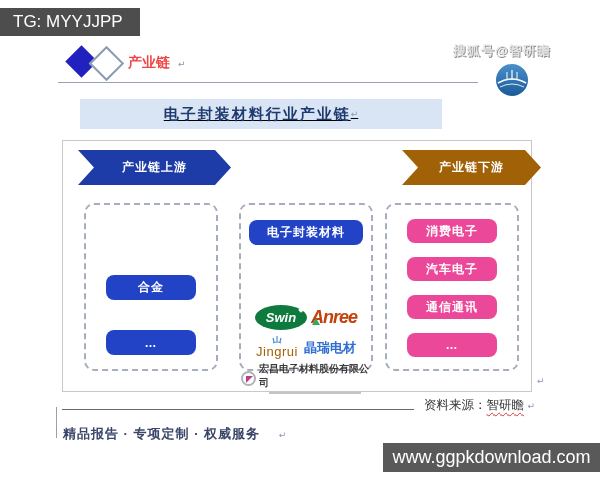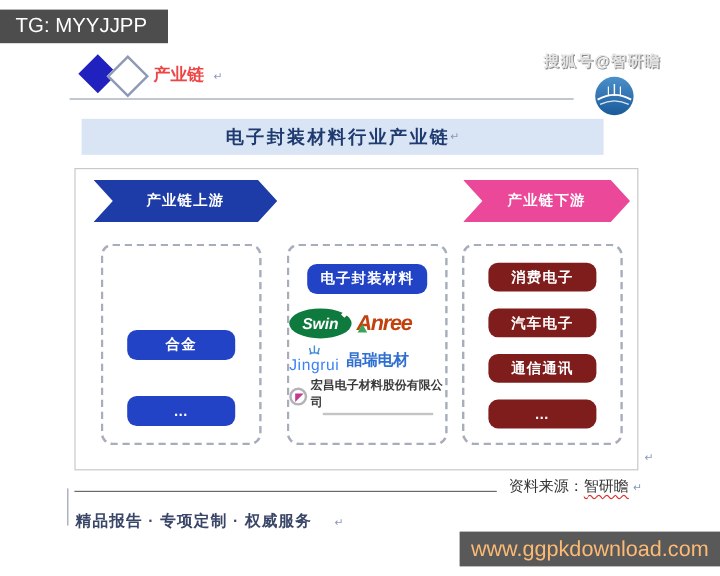--- a/index.html
+++ b/index.html
@@ -10,74 +10,74 @@
   .watermark{position:absolute;left:453px;top:42px;font-size:13px;font-weight:bold;
        color:#e4e4e4;text-shadow:1px 1px 0 #8d8d8d;letter-spacing:1px;}
   .brand{position:absolute;left:66px;top:44px;width:200px;height:38px;}
   .diamond-filled{position:absolute;left:4px;top:6px;width:23px;height:23px;background:#2121c0;transform:rotate(45deg);}
   .diamond-outline{position:absolute;left:28px;top:7px;width:21px;height:21px;background:#fff;border:2px solid #8e9ab5;transform:rotate(45deg);}
   .brand-label{position:absolute;left:62px;top:10px;font-size:14px;font-weight:bold;color:#ef4444;}
   .ret{font-size:9px;color:#8a96b8;font-weight:normal;}
   .ret-brand{position:absolute;left:112px;top:15px;}
   .header-rule{position:absolute;left:58px;top:82px;width:420px;height:1px;background:#99a2b4;}
   .site-logo{position:absolute;left:494px;top:62px;width:36px;height:36px;}
-  .title-bar{position:absolute;left:68px;top:99px;width:435px;height:30px;background:#d9e5f5;
-       display:flex;align-items:center;justify-content:center;}
+  .title-bar{position:absolute;left:80px;top:99px;width:362px;height:30px;background:#d9e5f5;
+       display:flex;align-items:center;justify-content:center;text-decoration:underline;}
   .title-text{font-size:15px;font-weight:bold;color:#1e3a6e;letter-spacing:2px;}
   .main-box{position:absolute;left:62px;top:140px;width:470px;height:252px;
        border:1px solid #c9c9c9;background:#fff;box-sizing:border-box;}
   .ret-box{position:absolute;left:537px;top:376px;}
   .arrow{position:absolute;top:9px;height:35px;color:#fff;font-size:12px;font-weight:bold;
        display:flex;align-items:center;justify-content:center;letter-spacing:1px;
        clip-path:polygon(0 0,calc(100% - 16px) 0,100% 50%,calc(100% - 16px) 100%,0 100%,16px 50%);}
   .arrow-up{left:15px;width:153px;background:#1e3ca8;}
   .arrow-mid{left:170px;width:151px;background:#2d5ace;}
-  .arrow-down{left:323px;width:139px;background:#ec4899;}
+  .arrow-down{left:339px;width:139px;background:#a16207;}
   .col{position:absolute;top:62px;height:168px;width:134px;border:2px dashed #a6adbb;
        border-radius:10px;box-sizing:border-box;}
   .col-up{left:21px;}  .col-mid{left:176px;}  .col-down{left:322px;}
   .chain-btn{position:absolute;left:50%;transform:translateX(-50%);width:90px;height:25px;
        border-radius:8px;color:#fff;font-size:12px;font-weight:bold;
        display:flex;align-items:center;justify-content:center;letter-spacing:1px;}
   .btn-dark{background:#2343c7;}
-  .btn-light{background:#7f1d1d;height:24px;}
+  .btn-light{background:#ec4899;height:24px;}
   .u1{top:15px;} .u2{top:70px;} .u3{top:125px;}
-  .m1{top:15px;width:100px;}
+  .m1{top:15px;width:114px;}
   .d1{top:14px;} .d2{top:52px;} .d3{top:90px;} .d4{top:128px;}
-  .company-row{position:absolute;left:0;width:100%;display:flex;align-items:center;justify-content:flex-start;}
+  .company-row{position:absolute;left:0;width:100%;display:flex;align-items:center;justify-content:center;margin-top:48px;}
   .row-swin{top:49px;height:30px;gap:4px;}
   .logo-swin{position:relative;width:52px;height:25px;background:#0e7a3e;border-radius:50%;
        display:flex;align-items:center;justify-content:center;}
   .swin-text{color:#fff;font-size:13px;font-weight:bold;font-style:italic;}
   .sparkle{position:absolute;right:4px;top:3px;width:4px;height:4px;background:#fff;transform:rotate(45deg);}
   .logo-anree{position:relative;font-size:18px;font-weight:bold;font-style:italic;color:#c2410c;letter-spacing:-1px;}
   .anree-tri{position:absolute;left:1px;bottom:3px;width:0;height:0;
        border-left:4px solid transparent;border-right:4px solid transparent;border-bottom:7px solid #3aa55a;}
   .row-jingrui{top:77px;height:28px;gap:6px;align-items:flex-end;}
   .jingrui-wrap{display:inline-flex;flex-direction:column;align-items:center;line-height:1;}
-  .jingrui-en{font-size:13px;color:#3b82f6;font-weight:500;letter-spacing:0.5px;}
+  .jingrui-en{font-size:13px;color:#a16207;font-weight:500;letter-spacing:0.5px;}
   .jingrui-cn{font-size:13px;font-weight:bold;color:#2f6fd0;padding-bottom:1px;}
   .row-hc{top:113px;height:24px;gap:3px;}
   .hc-icon{position:relative;width:15px;height:15px;border:2px solid #b2b2b8;border-radius:50%;
        box-sizing:border-box;flex:none;}
   .hc-icon::before{content:"";position:absolute;left:3px;top:3px;width:0;height:0;
        border-top:7px solid #c23a8c;border-right:7px solid transparent;}
   .hc-text-col{display:flex;flex-direction:column;align-items:center;gap:2px;}
   .hc-name{font-size:10px;font-weight:bold;color:#3a3a3a;letter-spacing:0;}
   .hc-sub{width:92px;height:2px;background:#c4c4c4;}
   .row-dy{top:140px;height:18px;gap:3px;}
   .dy-name{font-size:7.5px;font-weight:bold;color:#3a3a3a;}
   .source-line{position:absolute;left:62px;top:409px;width:352px;height:1px;background:#6a6a6a;}
   .source-text{position:absolute;left:424px;top:397px;font-size:12.5px;color:#333;}
   .source-name{color:#333;text-decoration:underline wavy #e03131 1px;text-underline-offset:3px;}
   .footer-vline{position:absolute;left:56px;top:407px;width:1px;height:31px;background:#9aa0b0;}
   .tagline{position:absolute;left:63px;top:425px;font-size:13px;font-weight:bold;color:#3a4668;letter-spacing:1px;}
   .ret-tagline{margin-left:14px;}
   .dl-banner{position:absolute;left:383px;top:443px;width:217px;height:29px;background:#595959;
-       color:#fdba74;font-size:18px;display:flex;align-items:center;justify-content:center;}
+       color:#ffffff;font-size:18px;display:flex;align-items:center;justify-content:center;}
 </style>
 </head>
 <body>
 
 <div class="tg-banner">TG: MYYJJPP</div>
 <div class="watermark">搜狐号@智研瞻</div>
 
 <div class="brand">
   <span class="diamond-filled"></span>
   <span class="diamond-outline"></span>

